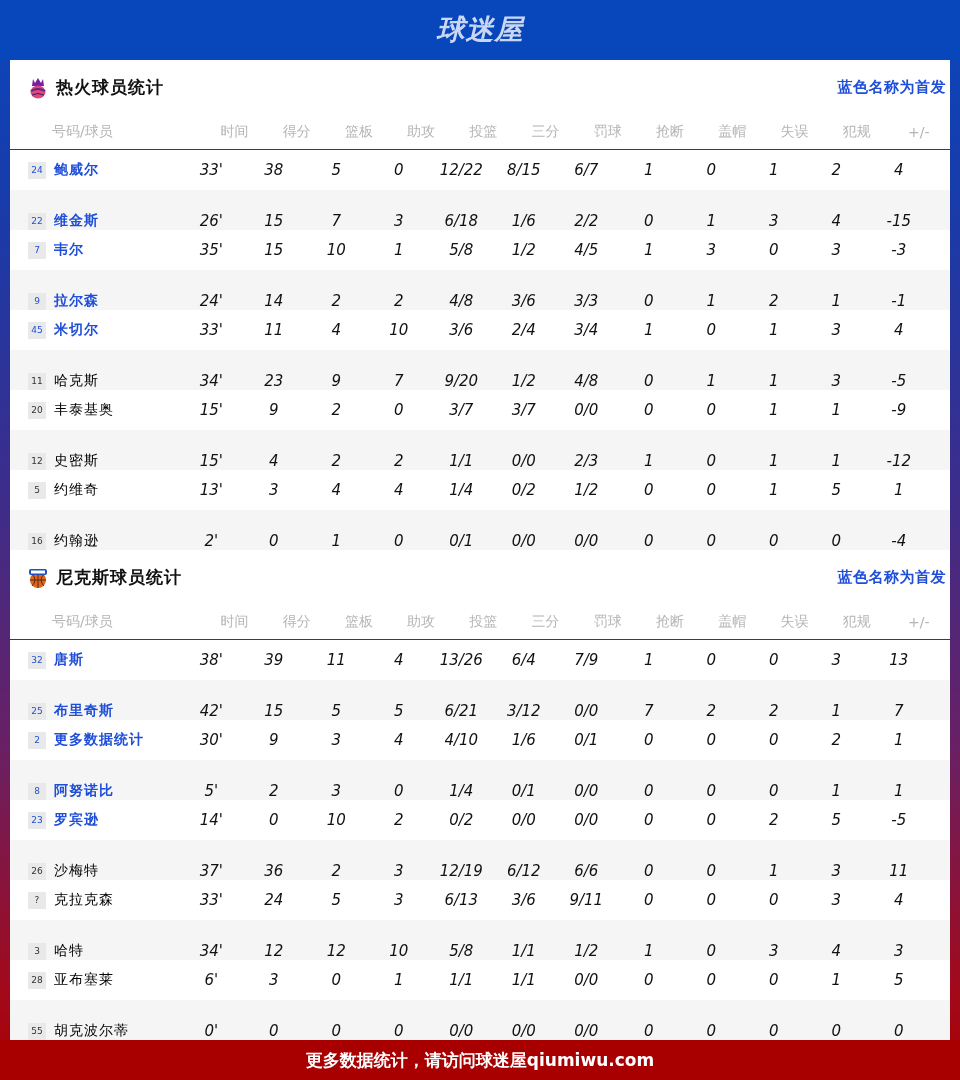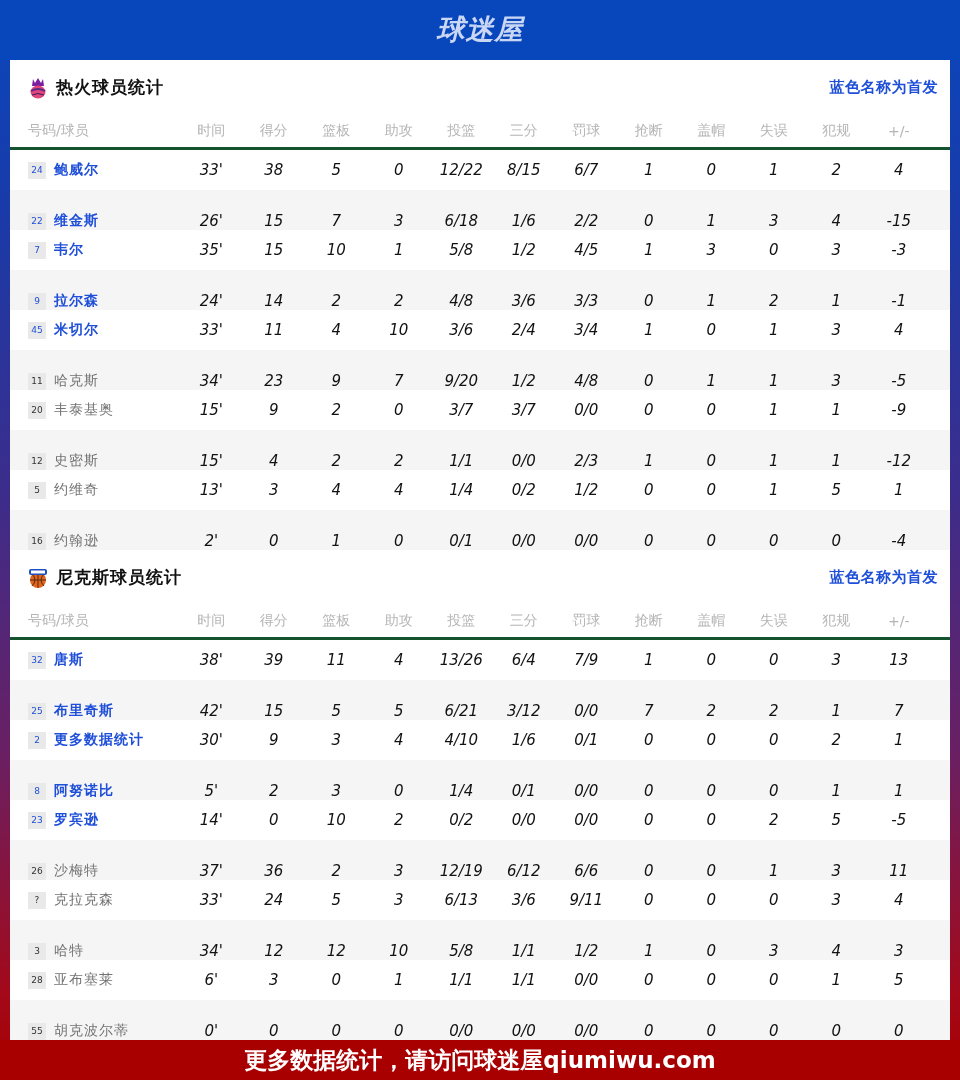--- a/index.html
+++ b/index.html
@@ -18,50 +18,50 @@
     color: #c9d7f5; font-size: 28px; font-weight: bold; font-style: italic;
     letter-spacing: 1px;
   }
   .card {
     position: absolute; left: 10px; width: 940px; background: #fff;
   }
   .card.heat { top: 60px; height: 490px; }
   .card.knicks { top: 550px; height: 490px; }
   .team-head {
     height: 55px; display: flex; align-items: center; justify-content: space-between;
-    padding: 0 12px 0 18px;
+    padding: 0 4px 0 18px;
   }
   .team-title { display: flex; align-items: center; gap: 8px; }
   .team-icon { width: 20px; height: 22px; display: inline-block; }
   .team-name { font-size: 17px; font-weight: bold; color: #111; letter-spacing: 1px; }
   .starter-note { font-size: 15px; color: #1f4fd8; font-weight: bold; letter-spacing: 0.5px; }
   .header-row, .row {
     display: flex; align-items: center; height: 40px;
   }
-  .header-row { height: 35px; border-bottom: 3px solid #14532d; }
+  .header-row { height: 35px; border-bottom: 1px solid #14532d; padding-left: 24px; }
   .header-row .cell { color: #b5b5b5; font-size: 14px; }
   .row.alt { background: #f5f5f5; align-items: flex-end; }
   .cell { text-align: center; font-size: 15px; color: #111; font-style: italic; }
   .header-row .cell { font-style: normal; }
   .c-player { width: 170px; text-align: left; padding-left: 18px; display: flex; align-items: center; font-style: normal; }
   .c-stat { width: 62.5px; }
   .c-pm { width: 62.5px; }
   .num-badge {
     width: 18px; height: 17px; background: #e9e9e9; color: #333;
     font-size: 9px; display: inline-flex; align-items: center; justify-content: center;
     margin-right: 8px; font-style: normal;
   }
   .num-badge.starter { color: #1f4fd8; }
-  .pname { font-size: 14px; color: #737373; letter-spacing: 1px; }
+  .pname { font-size: 14px; color: #000000; letter-spacing: 1px; }
   .pname.starter { color: #1f4fd8; font-weight: bold; }
   .footer {
     position: absolute; left: 0; top: 1040px; width: 960px; height: 40px;
     background: #a80000; display: flex; align-items: center; justify-content: center;
   }
-  .footer-text { color: #fff; font-size: 23px; font-weight: bold; }
+  .footer-text { color: #fff; font-size: 17px; font-weight: bold; }
 </style>
 </head>
 <body>
 
 <div class="top-header">
   <span class="logo">球迷屋</span>
 </div>
 
 <div class="card heat" id="card-0">
     <div class="team-head">

